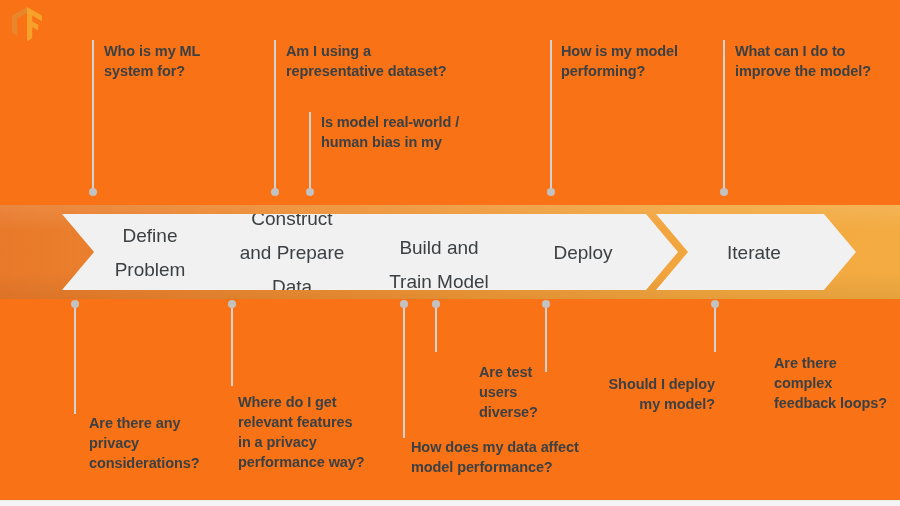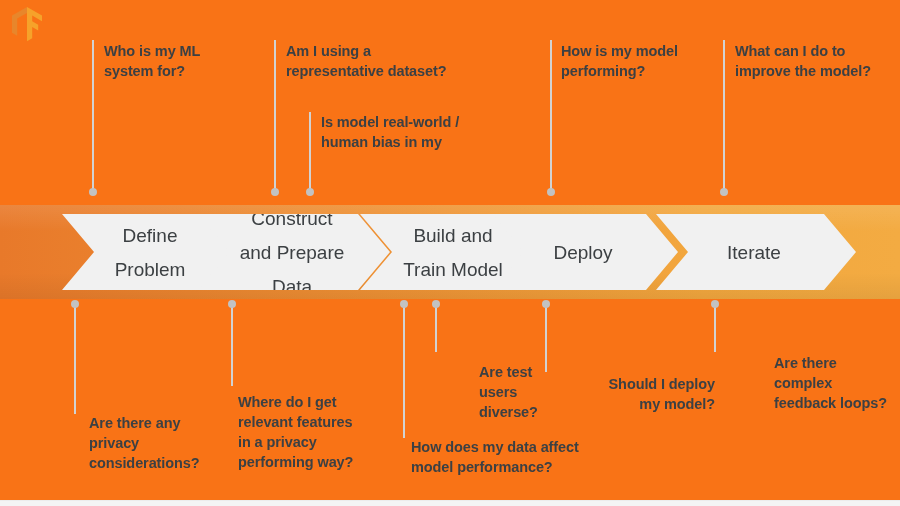--- a/index.html
+++ b/index.html
@@ -171,21 +171,21 @@
     </div>
 
     <div class="chevron" style="left:198px; width:192px;">
       <span>
         <span>Construct</span><br>
         <span>and Prepare</span><br>
         <span>Data</span>
       </span>
     </div>
 
-    <div class="chevron" style="left:360px; width:190px;">
+    <div class="chevron" style="left:346px; width:190px;align-items:flex-end;">
       <span>
         <span>Build and</span><br>
         <span>Train Model</span>
       </span>
     </div>
 
     <div class="chevron" style="left:492px; width:186px;">
       <span>
         <span>Deploy</span>
       </span>
@@ -220,21 +220,21 @@
   <div class="question" style="left:89px; top:413px; width:150px;">
     <div>Are there any</div>
     <div>privacy</div>
     <div>considerations?</div>
   </div>
 
   <div class="question" style="left:238px; top:392px; width:165px;">
     <div>Where do I get</div>
     <div>relevant features</div>
     <div>in a privacy</div>
-    <div>performing way?</div>
+    <div>performance way?</div>
   </div>
 
   <div class="question" style="left:411px; top:437px; width:230px;">
     <div>How does my data affect</div>
     <div>model performance?</div>
   </div>
 
   <div class="question" style="left:447px; top:362px; width:110px;margin-left:32px;">
     <div>Are test</div>
     <div>users</div>

